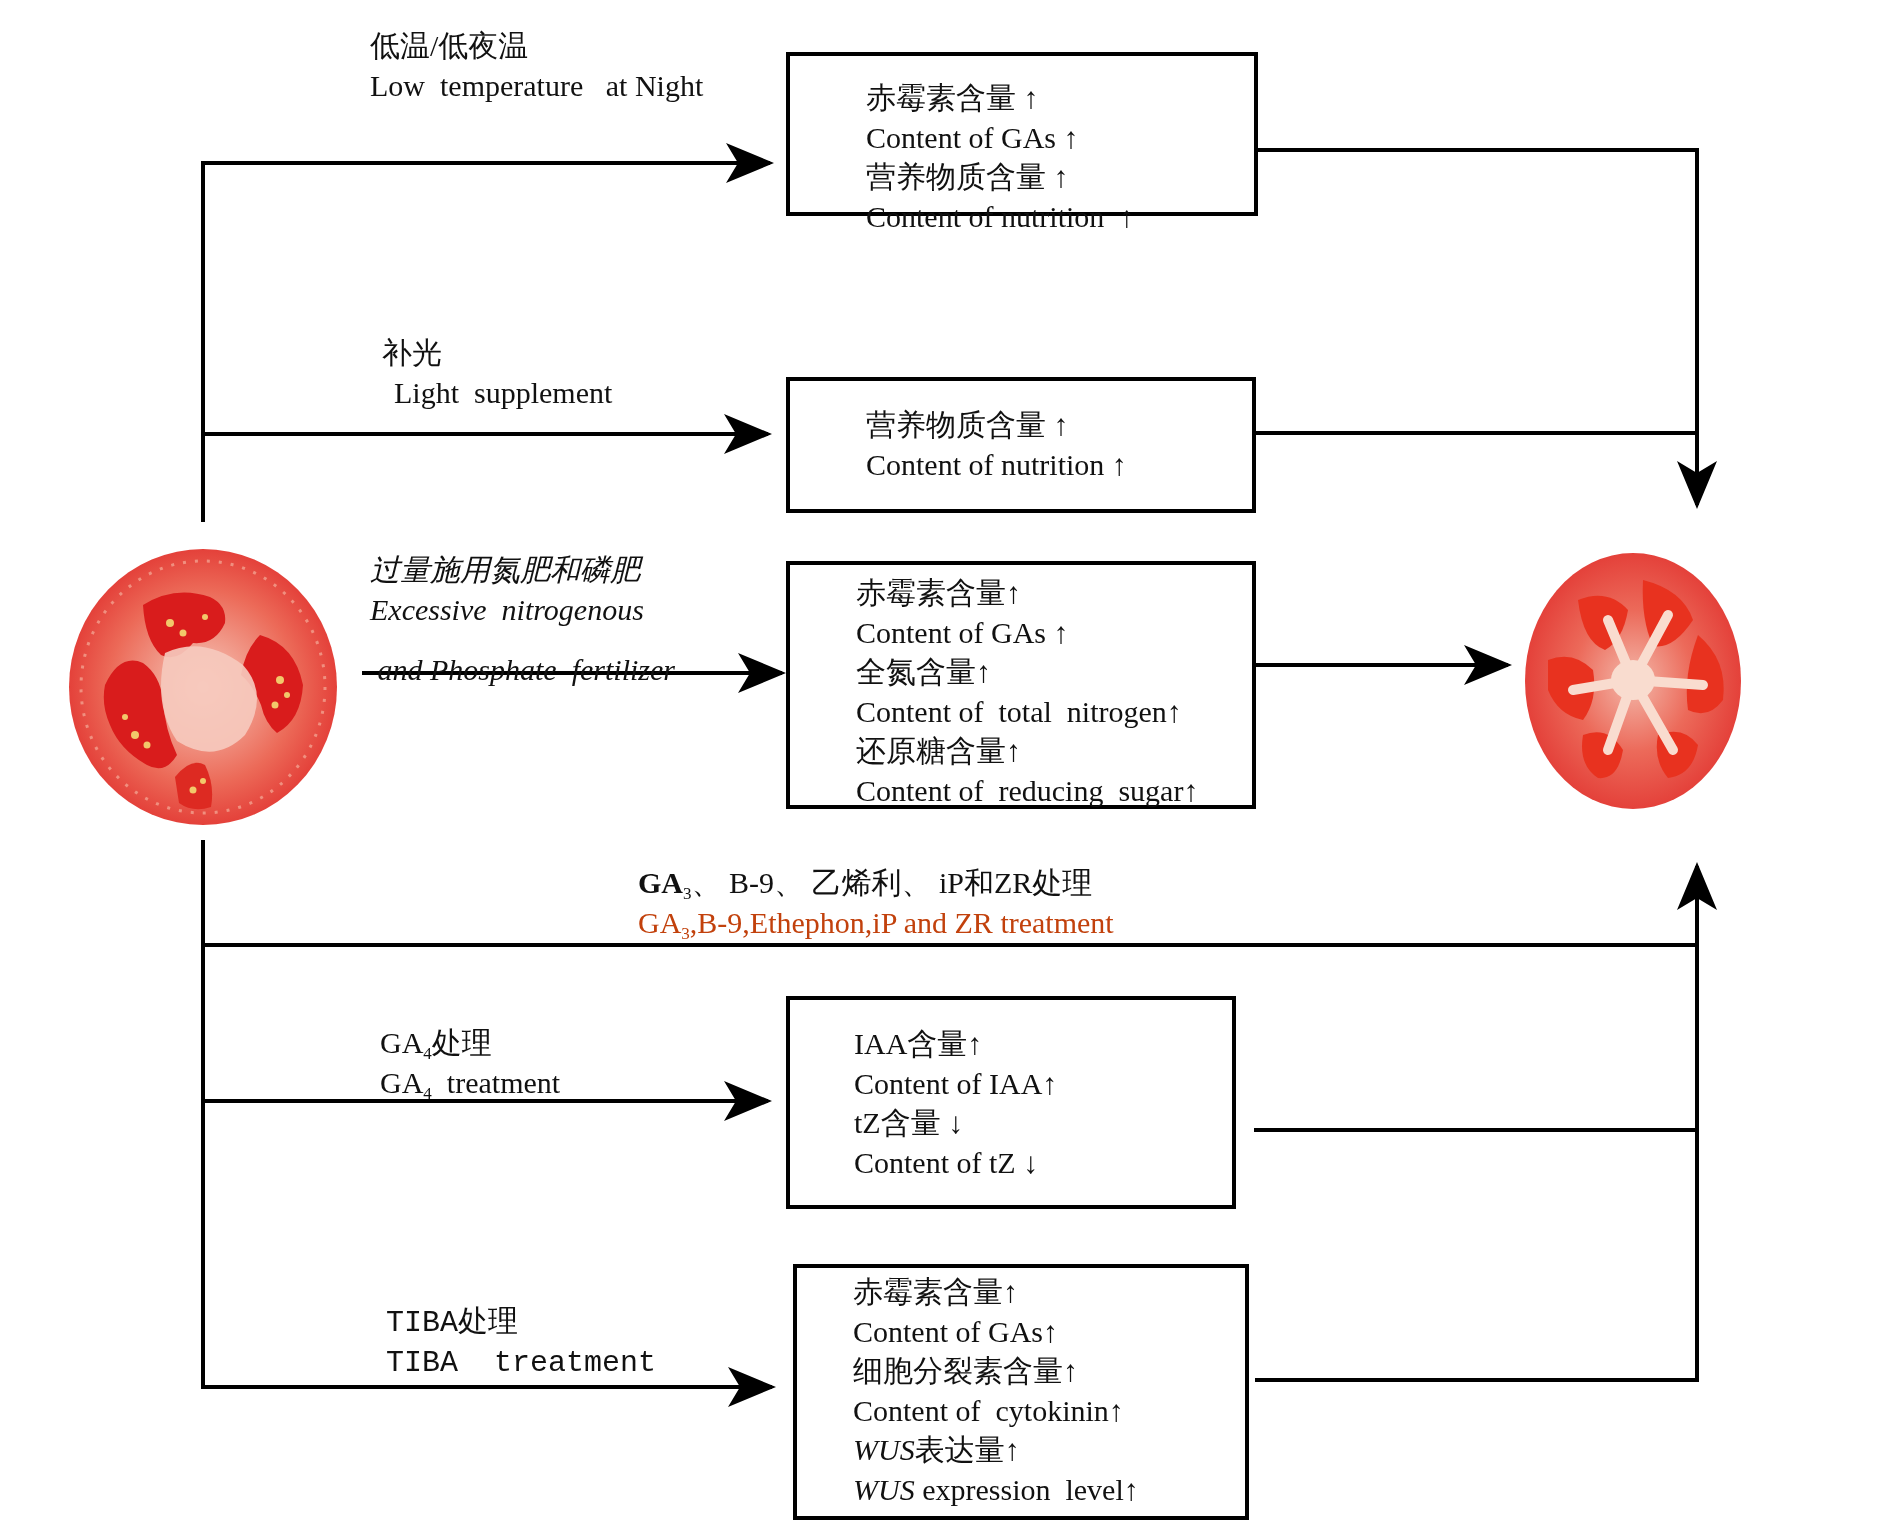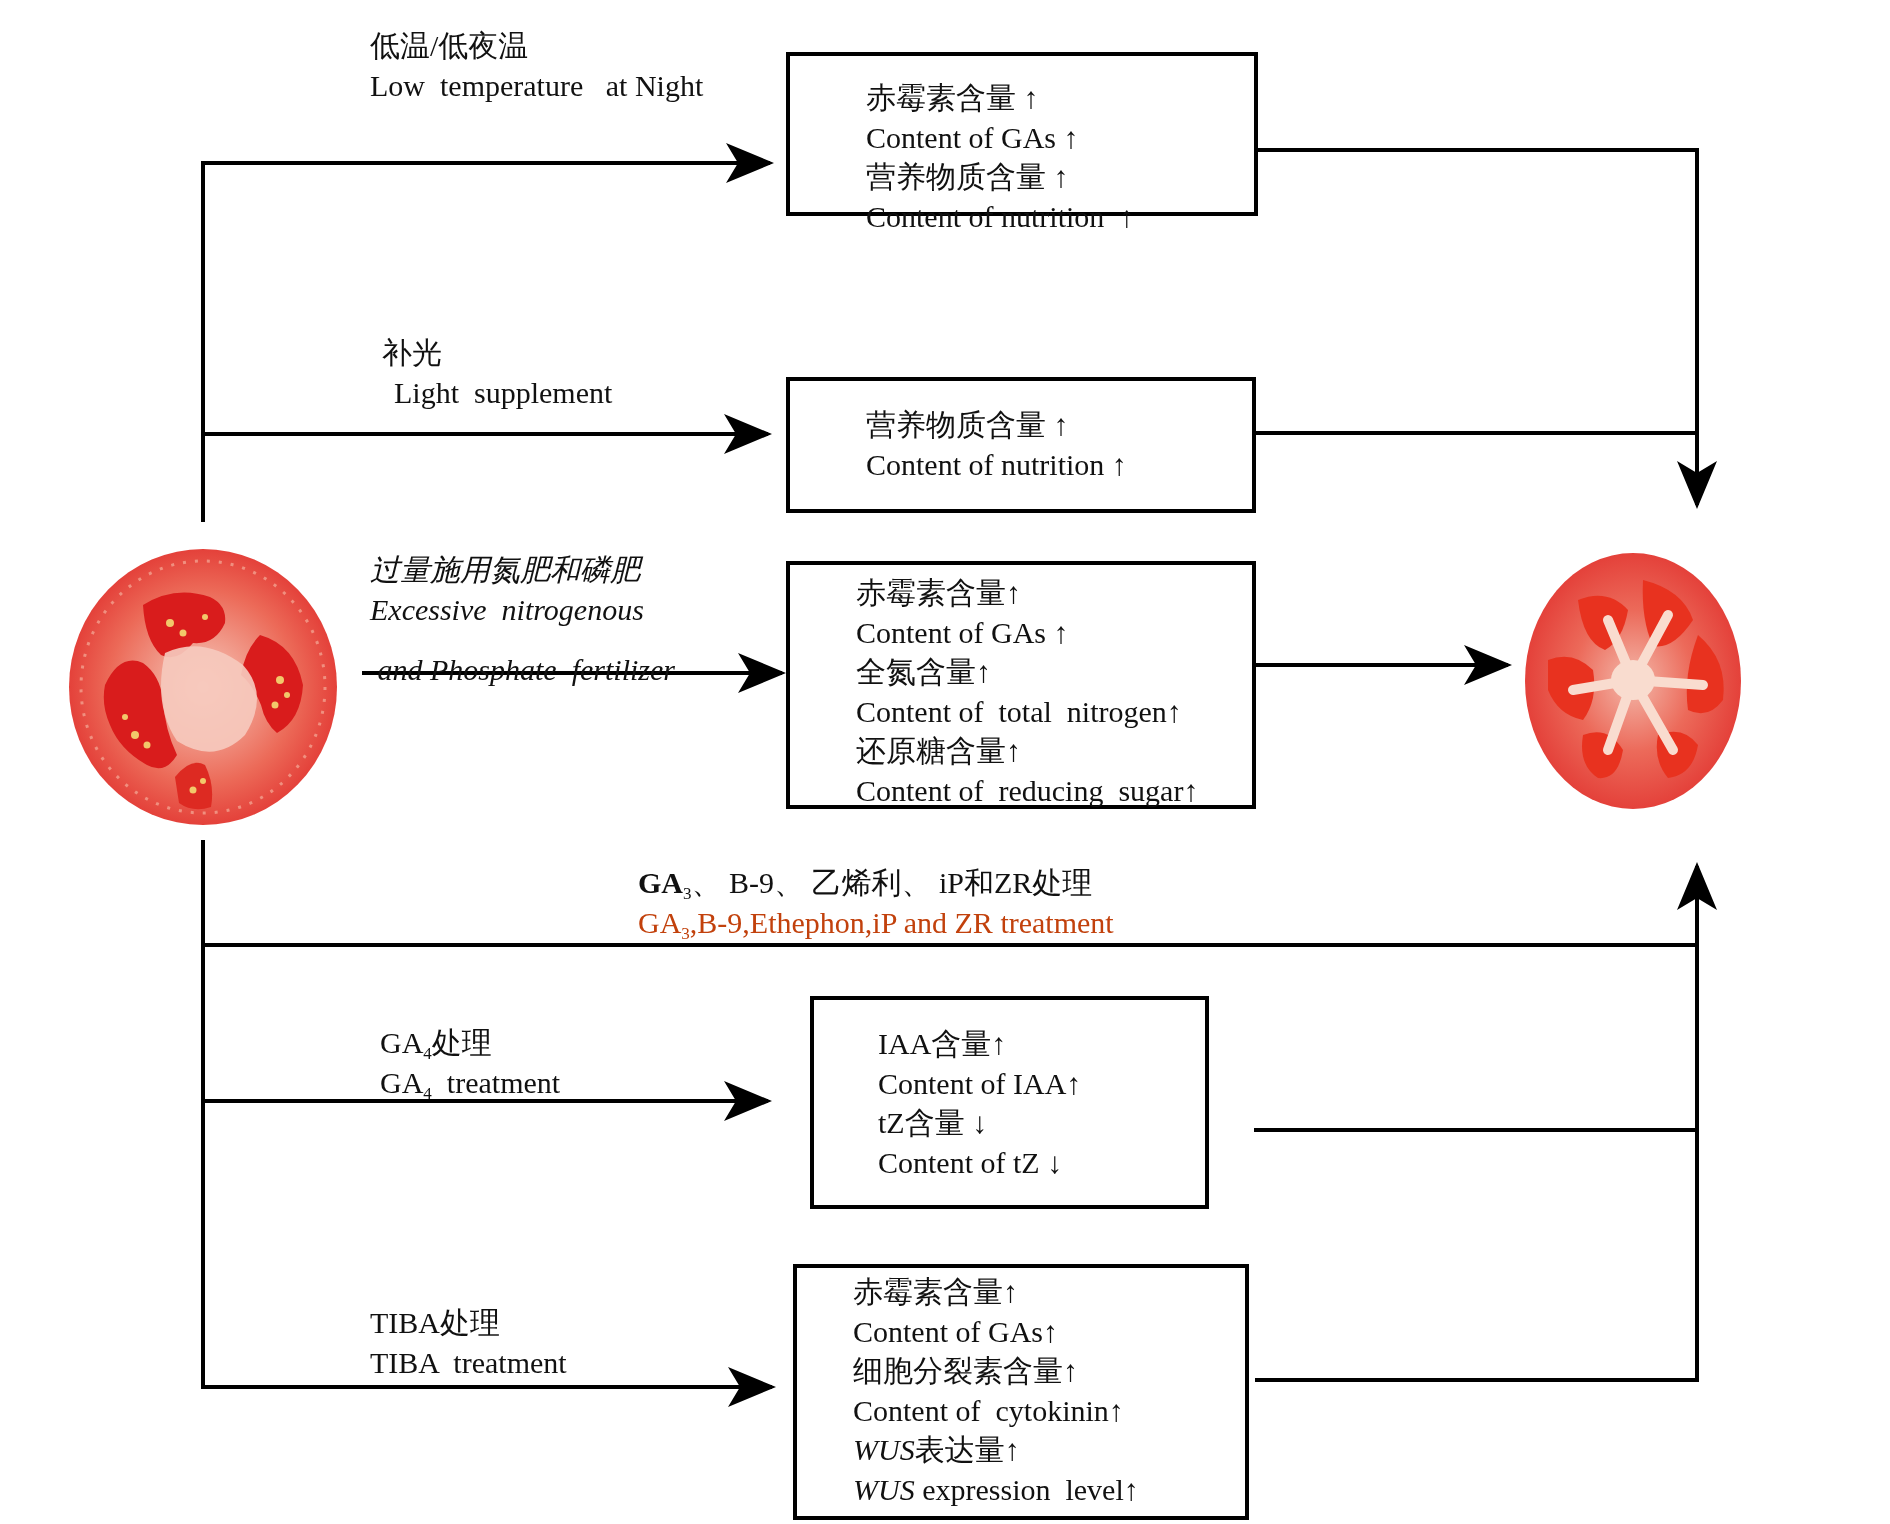--- a/index.html
+++ b/index.html
@@ -122,21 +122,21 @@
   <div class="label" style="left:638px;top:863px;">
     <span class="line" style="white-space:pre;"><b>GA</b><sub>3</sub><span>、 B-9、 乙烯利、 iP和ZR处理</span></span>
     <span class="line" style="white-space:pre;color:#c2410c;"><span>GA</span><sub>3</sub><span>,B-9,Ethephon,iP and ZR treatment</span></span>
   </div>
 
   <div class="label" style="left:380px;top:1023px;">
     <span class="line" style="white-space:pre;"><span>GA</span><sub>4</sub><span>处理</span></span>
     <span class="line" style="white-space:pre;"><span>GA</span><sub>4</sub><span>  treatment</span></span>
   </div>
 
-  <div class="label" style="left:370px;top:1303px;">
+  <div class="label" style="left:386px;top:1303px;font-family:Liberation Mono, monospace;">
     <span class="line">TIBA处理</span>
     <span class="line" style="white-space:pre;">TIBA  treatment</span>
   </div>
 
   <div class="box" style="left:786px;top:52px;width:472px;height:164px;">
     <div class="inner" style="left:76px;top:22px;">
       <span class="line" style="white-space:pre;">赤霉素含量 ↑</span>
       <span class="line" style="white-space:pre;">Content of GAs ↑</span>
       <span class="line" style="white-space:pre;">营养物质含量 ↑</span>
       <span class="line" style="white-space:pre;">Content of nutrition  ↑</span>
@@ -154,21 +154,21 @@
     <div class="inner" style="left:66px;top:8px;">
       <span class="line" style="white-space:pre;">赤霉素含量↑</span>
       <span class="line" style="white-space:pre;">Content of GAs ↑</span>
       <span class="line" style="white-space:pre;">全氮含量↑</span>
       <span class="line" style="white-space:pre;">Content of  total  nitrogen↑</span>
       <span class="line" style="white-space:pre;">还原糖含量↑</span>
       <span class="line" style="white-space:pre;">Content of  reducing  sugar↑</span>
     </div>
   </div>
 
-  <div class="box" style="left:810px;top:996px;width:399px;height:213px;">
+  <div class="box" style="left:786px;top:996px;width:450px;height:213px;">
     <div class="inner" style="left:64px;top:24px;">
       <span class="line" style="white-space:pre;">IAA含量↑</span>
       <span class="line" style="white-space:pre;">Content of IAA↑</span>
       <span class="line" style="white-space:pre;">tZ含量 ↓</span>
       <span class="line" style="white-space:pre;">Content of tZ ↓</span>
     </div>
   </div>
 
   <div class="box" style="left:793px;top:1264px;width:456px;height:256px;">
     <div class="inner" style="left:56px;top:4px;">

